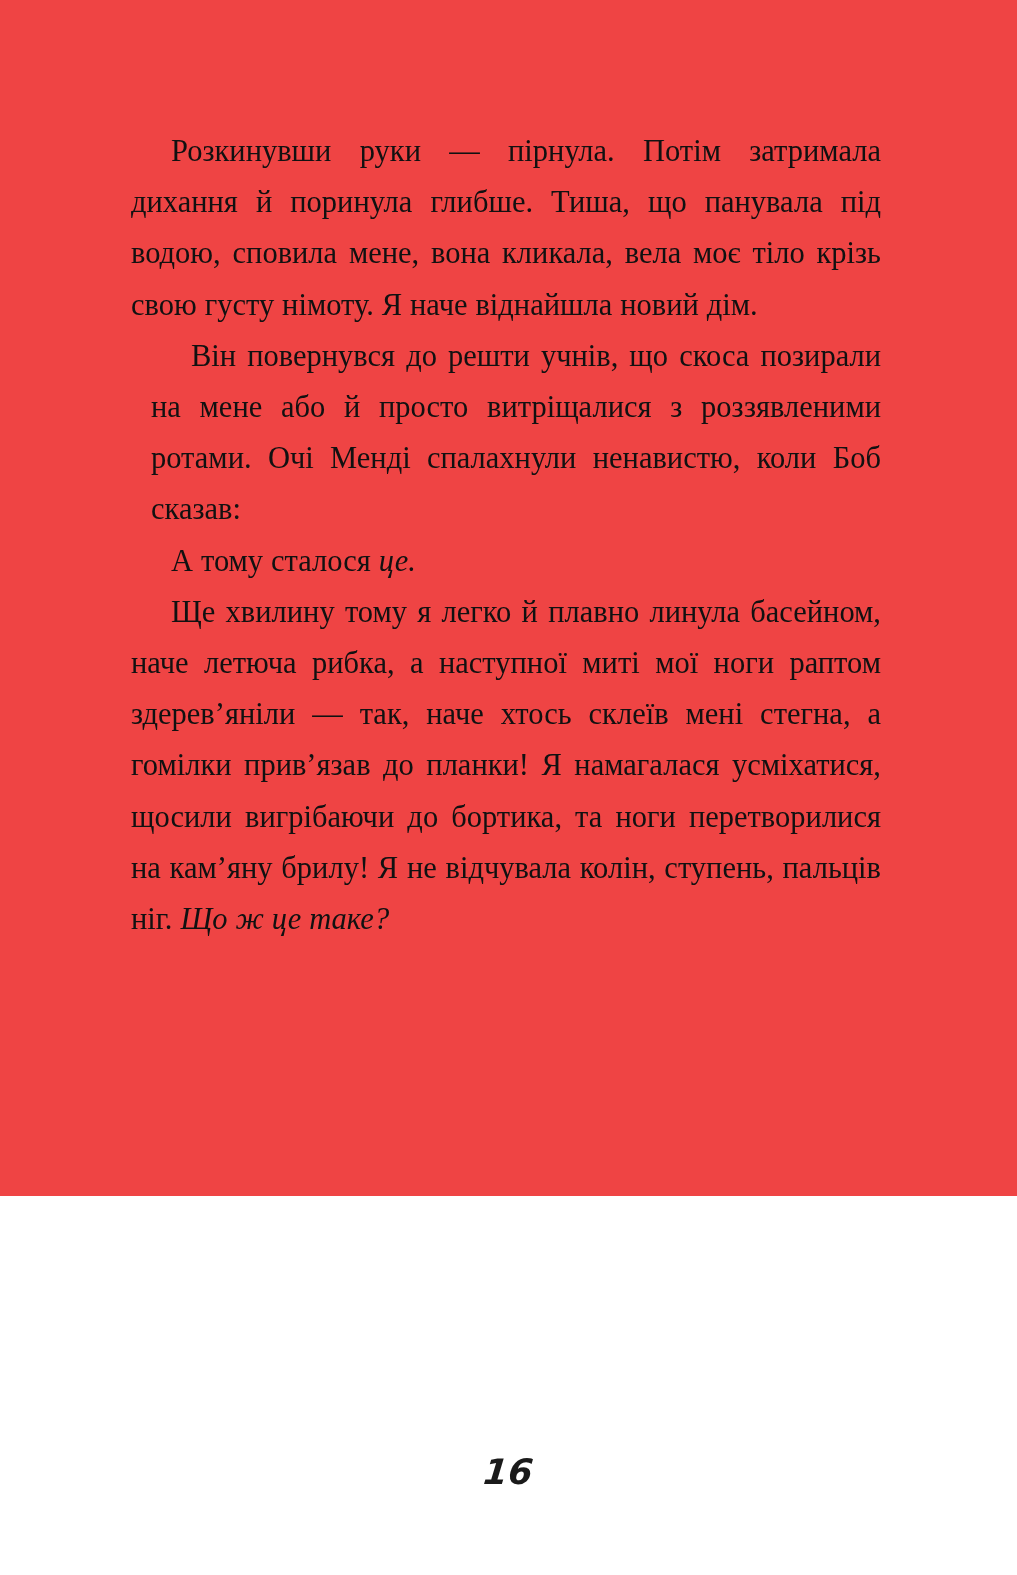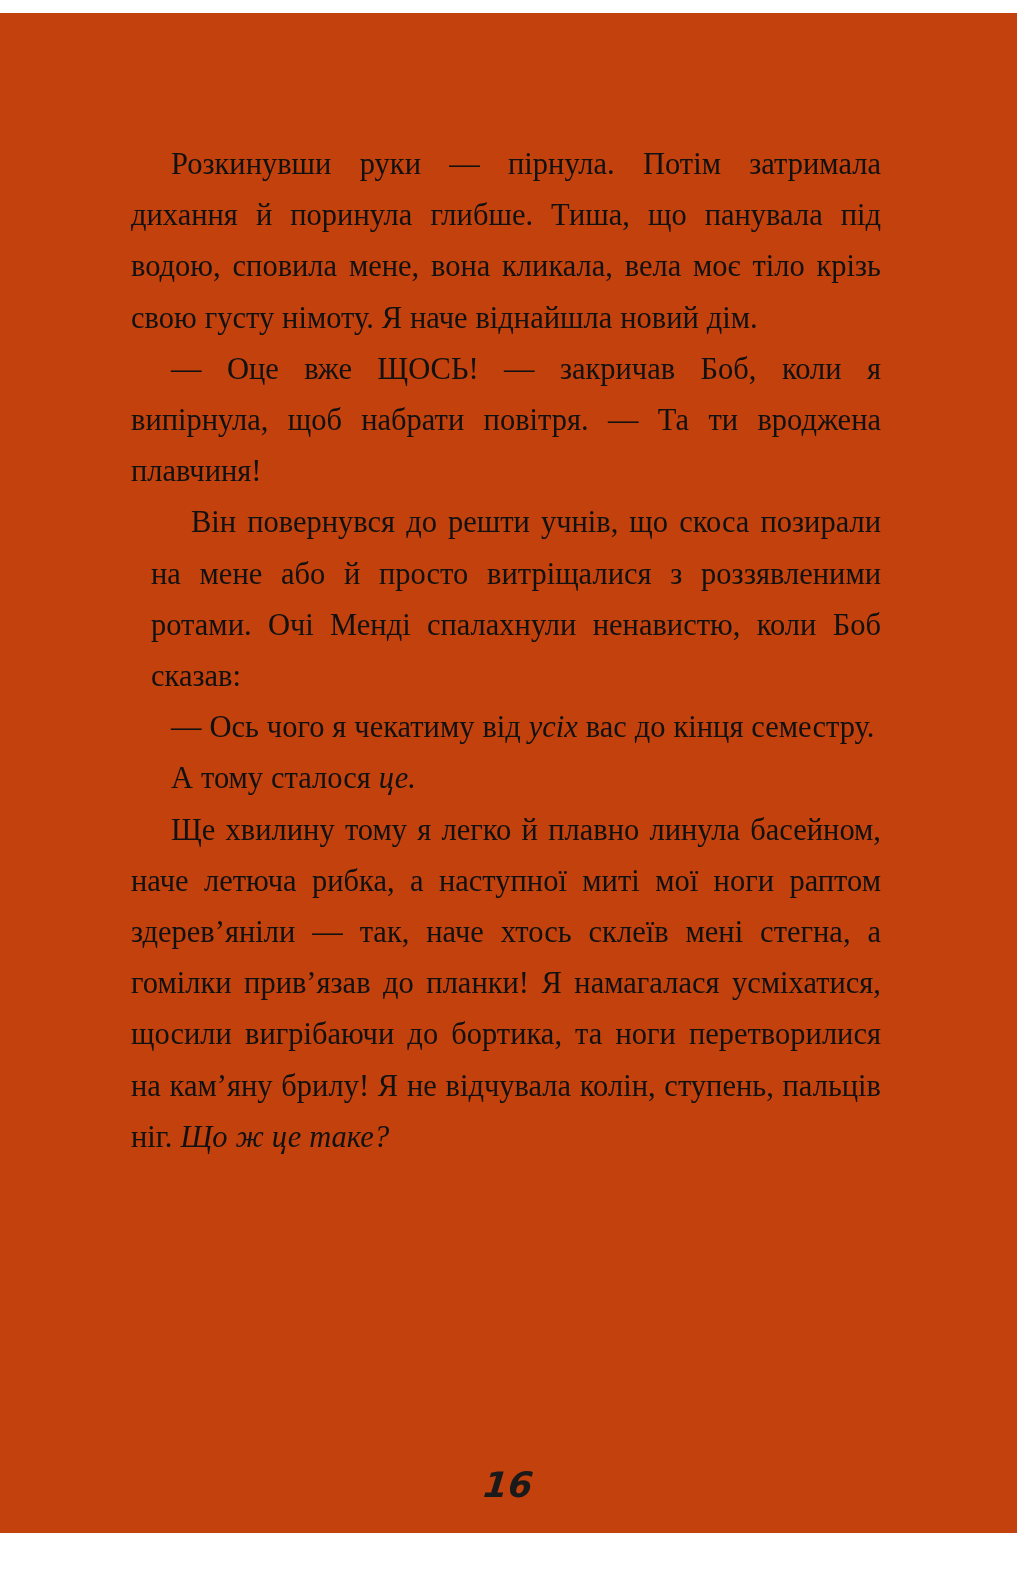--- a/index.html
+++ b/index.html
@@ -13,24 +13,24 @@
     background: #ffffff;
     font-family: "Liberation Serif", "DejaVu Serif", serif;
     color: #000000;
     overflow: hidden;
     position: relative;
   }
 
   .page {
     position: absolute;
     left: 0;
-    top: 13px;
+    top: 0;
     width: 1017px;
-    height: 1520px;
-    background: #c2410c;
+    height: 1196px;
+    background: #ef4444;
   }
 
   .text-block {
     position: absolute;
     left: 131px;
     top: 126px;
     width: 750px;
   }
 
   p.para {
@@ -72,23 +72,21 @@
   }
 </style>
 </head>
 <body style="background: rgb(255, 255, 255);">
 
 <div class="page">
 
   <div class="text-block">
 
     <p class="para" style="color: rgb(17, 17, 17);"><span>Розкинувши руки — пірнула. Потім затримала дихання й поринула глибше. Тиша, що панувала під водою, сповила мене, вона кликала, вела моє тіло крізь свою густу німоту. Я наче віднайшла новий дім.</span></p>
-    <p class="para" style="color: rgb(17, 17, 17);"><span>— Оце вже ЩОСЬ! — закричав Боб, коли я випірнула, щоб набрати повітря. — Та ти вроджена плавчиня!</span></p>
     <p class="para" style="color: rgb(17, 17, 17); margin-left: 20px;"><span>Він повернувся до решти учнів, що скоса позирали на мене або й просто витріщалися з роззявленими ротами. Очі Менді спалахнули ненавистю, коли Боб сказав:</span></p>
-    <p class="para" style="color: rgb(17, 17, 17);"><span>— Ось чого я чекатиму від </span><em>усіх</em><span> вас до кінця семестру.</span></p>
     <p class="para" style="color: rgb(17, 17, 17);"><span>А тому сталося </span><em>це.</em></p>
     <p class="para" style="color: rgb(17, 17, 17);"><span>Ще хвилину тому я легко й плавно линула басейном, наче летюча рибка, а наступної миті мої ноги раптом здерев’яніли — так, наче хтось склеїв мені стегна, а гомілки прив’язав до планки! Я намагалася усміхатися, щосили вигрібаючи до бортика, та ноги перетворилися на кам’яну брилу! Я не відчувала колін, ступень, пальців ніг. </span><em>Що ж це таке?</em></p>
 
   </div>
 
   <div class="folio">16</div>
 
 </div>
 
 </body></html>

